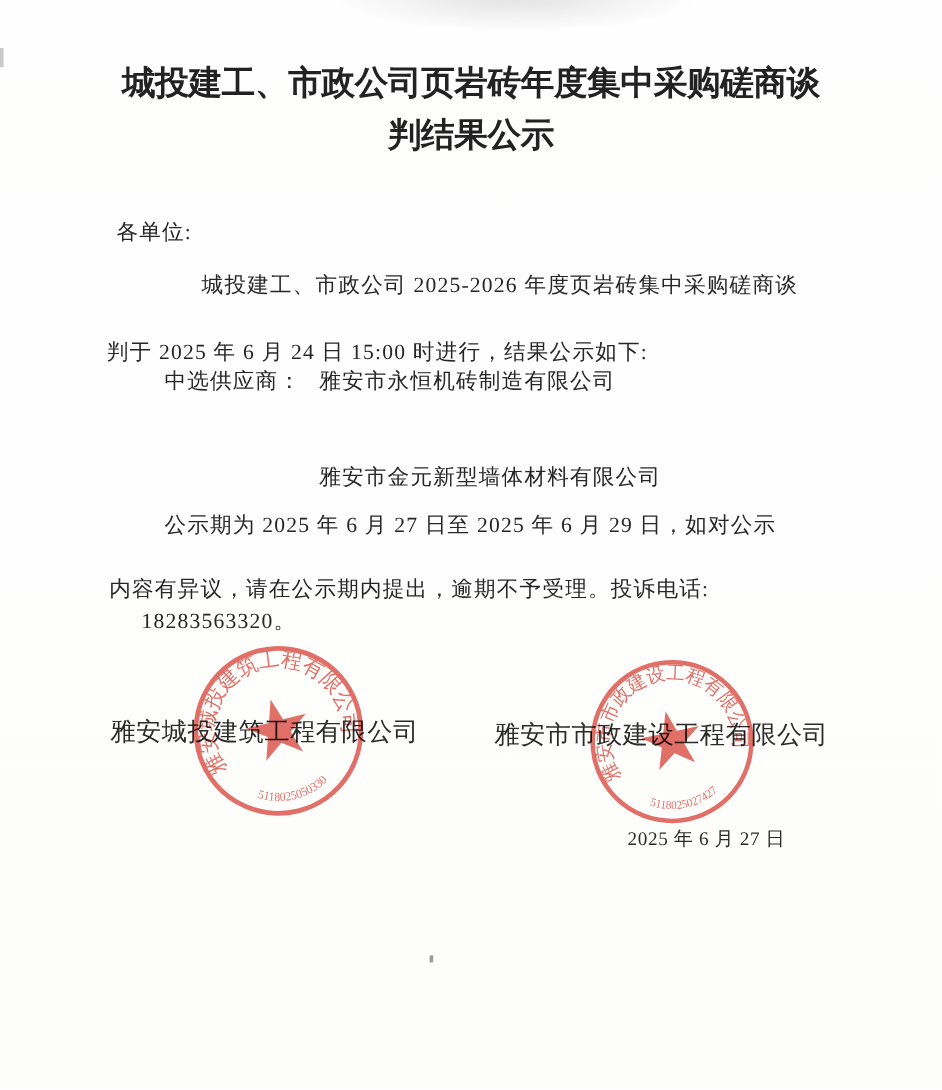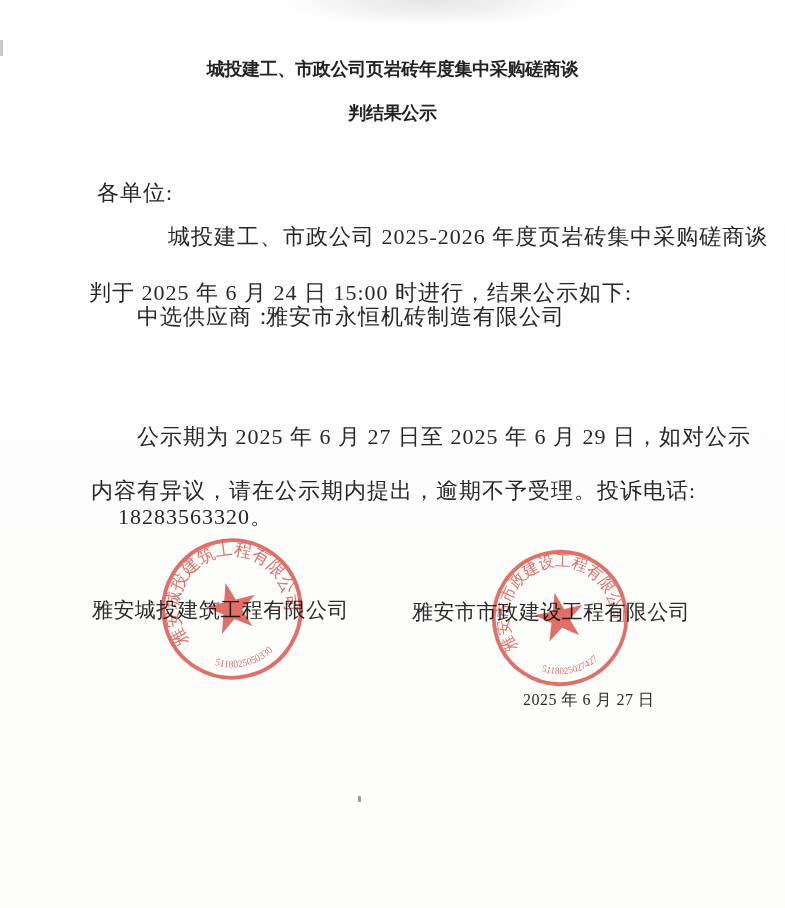--- a/index.html
+++ b/index.html
@@ -11,26 +11,26 @@
   }
   .page{
     position:relative;width:785px;height:908px;
     background:linear-gradient(180deg,#fefefe 0%,#fdfdfc 100%);
   }
   
   .doc-title{
     position:absolute;left:0;top:47px;width:785px;
     text-align:center;
     font-family:"Liberation Sans","DejaVu Sans",sans-serif;
-    font-weight:bold;font-size:18px;line-height:44px;
+    font-weight:bold;font-size:28px;line-height:44px;
     letter-spacing:-0.3px;color:#222;
   }
   .bline{
     position:absolute;height:30px;
-    font-size:22px;line-height:30px;letter-spacing:1px;
+    font-size:18px;line-height:30px;letter-spacing:1px;
     color:#262626;white-space:nowrap;
   }
   .sig{
     position:absolute;height:28px;
     font-size:21px;line-height:28px;letter-spacing:0.4px;
     color:#2b2b2b;white-space:nowrap;z-index:2;
   }
   .date-line{
     position:absolute;left:523px;top:686px;
     font-size:16px;line-height:28px;letter-spacing:0.5px;
@@ -72,20 +72,21 @@
     <div>城投建工、市政公司页岩砖年度集中采购磋商谈</div>
     <div>判结果公示</div>
   </div>
 
   <div class="bline" style="left:97px;top:178px;">各单位:</div>
   <div class="bline" style="left:137px;top:222px;margin-left:31px;">城投建工、市政公司 2025-2026 年度页岩砖集中采购磋商谈</div>
   <div class="bline" style="left:89px;top:278px;">判于 2025 年 6 月 24 日 15:00 时进行，结果公示如下:</div>
 
   <div class="bline" style="left:266px;top:302px;">雅安市永恒机砖制造有限公司</div>
   <div class="bline" style="left:137px;top:302px;">中选供应商：</div>
+  <div class="bline" style="left:266px;top:382px;">雅安市金元新型墙体材料有限公司</div>
 
   <div class="bline" style="left:137px;top:422px;">公示期为 2025 年 6 月 27 日至 2025 年 6 月 29 日，如对公示</div>
   <div class="bline" style="left:91px;top:476px;">内容有异议，请在公示期内提出，逾期不予受理。投诉电话:</div>
   <div class="bline" style="left:94px;top:502px;margin-left:24px;">18283563320。</div>
 
   <div class="sig" style="left:92px;top:596px;">雅安城投建筑工程有限公司</div>
   <div class="sig" style="left:412px;top:598px;">雅安市市政建设工程有限公司</div>
 
   <div class="date-line">2025 年 6 月 27 日</div>
 

